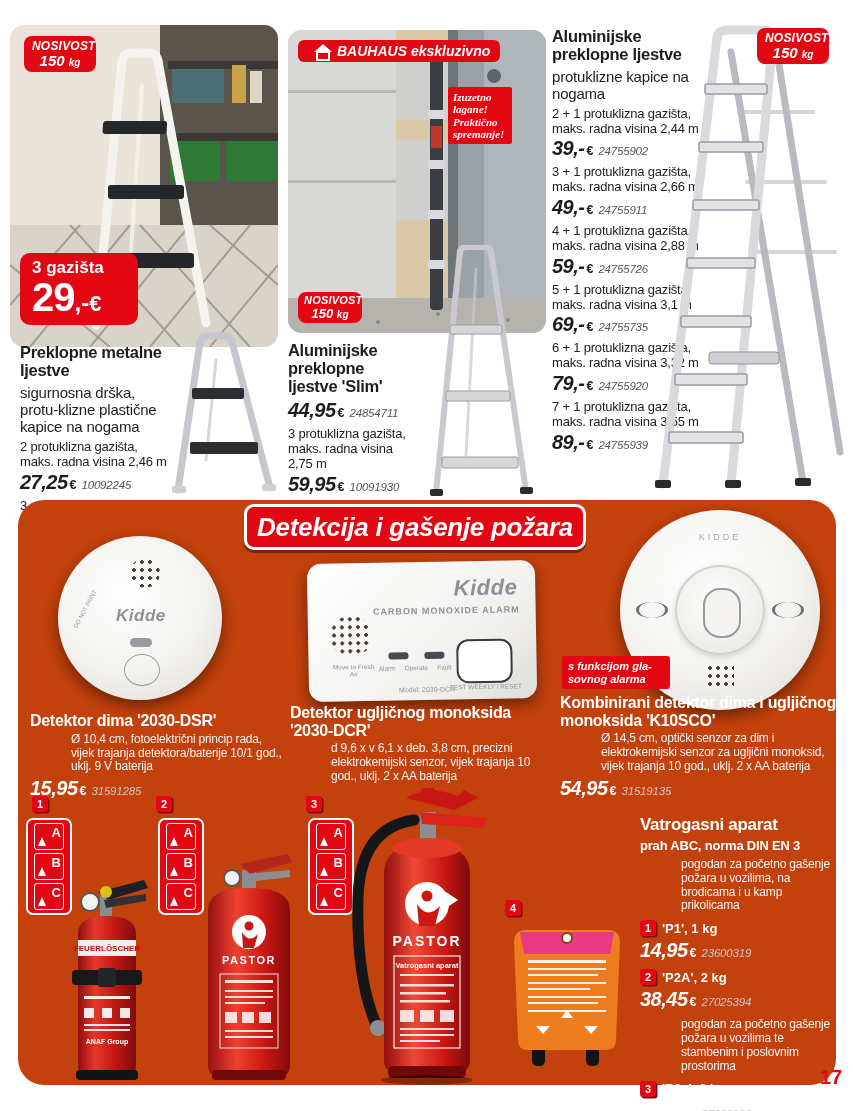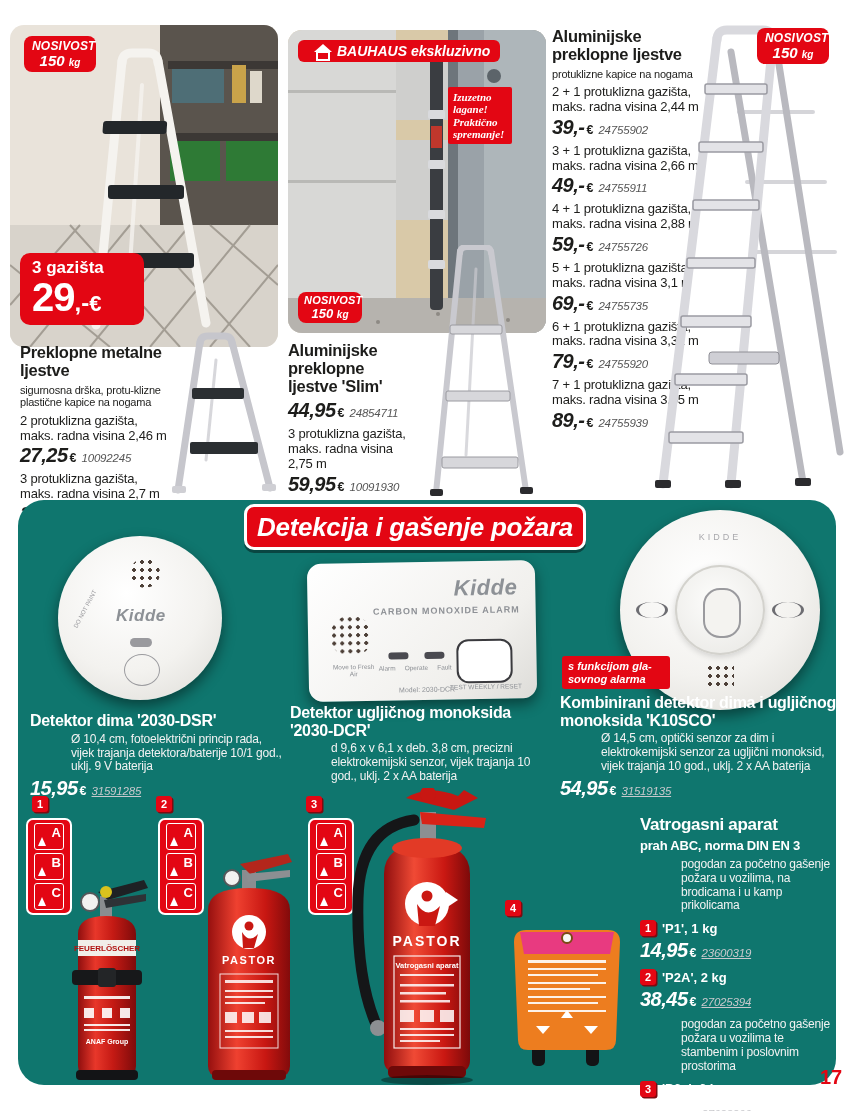--- a/index.html
+++ b/index.html
@@ -17,47 +17,47 @@
   .house-ic{width:16px;height:13px;position:relative;}
   .house-ic:before{content:"";position:absolute;left:1px;top:6px;width:10px;height:6px;border:2px solid #fff;}
   .house-ic:after{content:"";position:absolute;left:-1px;top:-1px;width:0;height:0;
                   border-left:9px solid transparent;border-right:9px solid transparent;border-bottom:8px solid #fff;}
   .promo-box{background:#e30613;color:#fff;font-weight:bold;font-style:italic;
              font-size:11px;line-height:1.12;padding:4px 5px;border-radius:2px;}
   .num-badge{width:16px;height:16px;background:#e30613;color:#fff;font-size:11px;font-weight:bold;
              display:flex;align-items:center;justify-content:center;border-radius:3px;
              box-shadow:1.5px 1.5px 0 #7e0a10;}
   
-  .price-bubble{background:#e30613;border-radius:10px;color:#fff;padding:6px 16px 8px 12px;}
+  .price-bubble{background:#e30613;border-radius:10px;color:#fff;padding:6px 10px 8px 12px;}
   .price-bubble .qty{font-size:17px;font-weight:bold;display:block;line-height:1.1;}
   .price-bubble .big{font-size:40px;font-weight:bold;line-height:.95;letter-spacing:-1px;}
   .price-bubble .suf{font-size:24px;font-weight:bold;}
   .price-bubble .cur{font-size:22px;font-weight:bold;}
   
   .ptxt .title{font-size:16.5px;font-weight:bold;line-height:1.08;letter-spacing:-.3px;margin-bottom:4px;}
-  .ptxt .desc{font-size:11px;line-height:1.14;letter-spacing:-.2px;margin-bottom:5px;}
+  .ptxt .desc{font-size:15px;line-height:1.14;letter-spacing:-.2px;margin-bottom:5px;}
   .ptxt .vdesc{font-size:13px;line-height:1.14;letter-spacing:-.2px;margin-top:5px;}
   .price-line{margin-top:1px;white-space:nowrap;}
   .price-line .pr{font-size:20px;font-weight:bold;letter-spacing:-.5px;font-style:italic;}
   .price-line .cur{font-size:12.5px;font-weight:bold;margin-left:2px;}
   .price-line .sku{font-size:11.5px;font-style:italic;color:#555;margin-left:5px;letter-spacing:-.2px;}
   
   .photo{border-radius:14px;overflow:hidden;}
   
-  .panel{background:#0f766e;border-radius:26px;}
+  .panel{background:#c2410c;border-radius:26px;}
   .banner{background:#e30613;border:3px solid #fff;border-radius:10px;color:#fff;
           font-size:26px;font-weight:bold;font-style:italic;text-align:center;line-height:40px;
           box-shadow:0 3px 0 rgba(0,0,0,.4);letter-spacing:-.3px;}
   .dtxt{color:#fff;}
   .dtxt .title{font-size:16px;font-weight:bold;line-height:1.1;letter-spacing:-.3px;margin-bottom:3px;}
   .dtxt .desc{font-size:12px;line-height:1.16;letter-spacing:-.2px;color:#f2f2f2;margin-left:41px;}
   .dtxt .price-line{margin-top:3px;}
   .dtxt .price-line .pr{font-size:20px;color:#fff;}
   .dtxt .price-line .cur{color:#fff;}
-  .dtxt .price-line .sku{color:#c9c9cd;text-decoration:underline;}
+  .dtxt .price-line .sku{color:#c9c9cd;}
   .voice-badge{background:#e30613;color:#fff;font-weight:bold;font-style:italic;font-size:11px;
                line-height:1.15;padding:4px 6px;border-radius:3px;}
   .item-row{display:flex;align-items:center;gap:6px;margin-top:7px;}
   .item-row .iname{font-size:13px;font-weight:bold;color:#fff;}
   .sub{font-size:13px;font-weight:bold;color:#fff;letter-spacing:-.2px;}
   
   .fc-card{width:38px;background:#e30613;border:2px solid #fff;border-radius:7px;padding:3px 2px;
            display:flex;flex-direction:column;gap:3px;align-items:center;}
   .fc-box{width:28px;height:25px;border:1.5px solid #fff;border-radius:3px;position:relative;}
   .fc-box .ltr{position:absolute;right:2px;top:1px;color:#fff;font-weight:bold;font-size:13px;}

